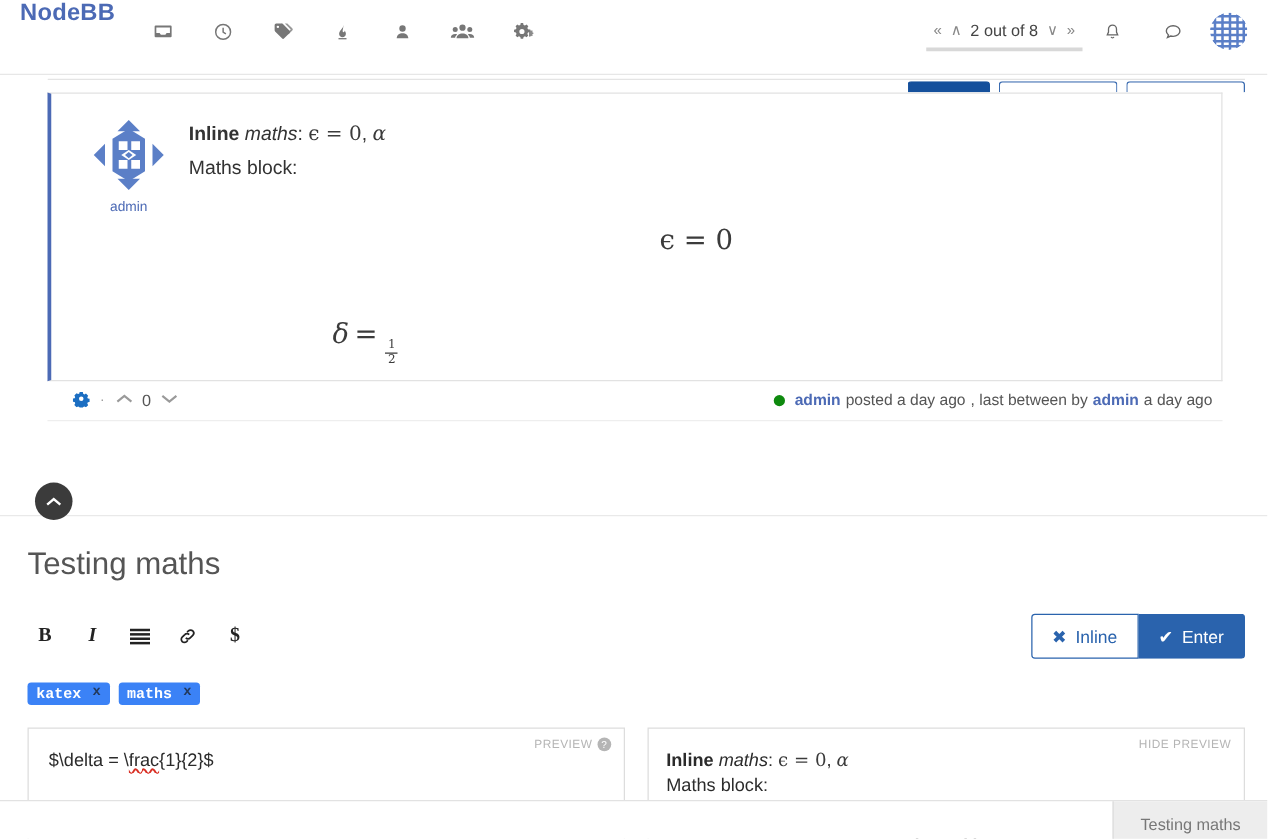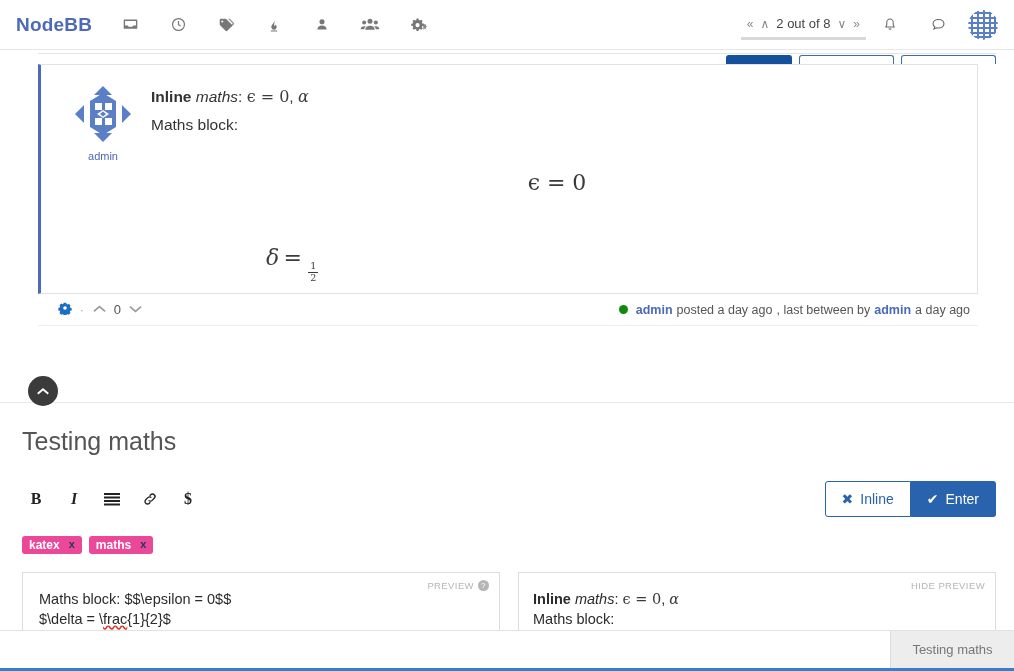--- a/index.html
+++ b/index.html
@@ -8,25 +8,25 @@
     width: 1014px; height: 671px;
     overflow: hidden;
     background: #ffffff;
     font-family: "Liberation Sans", sans-serif;
     color: #333333;
   }
 
   
   .navbar {
     position: relative;
-    height: 50px;
+    height: 60px;
     background: #ffffff;
     border-bottom: 1px solid #e7e7e7;
     display: flex;
-    align-items: center;
+    align-items: flex-start;
     padding: 0 16px;
     z-index: 30;
   }
   .brand {
     color: #4c6ab5;
     font-size: 19px;
     font-weight: bold;
     letter-spacing: .2px;
     margin-right: 14px;
     text-decoration: none;
@@ -257,30 +257,31 @@
   }
 
   .tags-row {
     margin-top: 14px;
     display: flex;
     align-items: center;
     gap: 7px;
     height: 22px;
   }
   .tag {
-    background: #ec4899;
+    background: #3b82f6;
     color: #ffffff;
     font-size: 12px;
     font-weight: bold;
     border-radius: 3px;
     padding: 3px 7px;
     display: inline-flex;
     align-items: flex-start;
     gap: 9px;
     line-height: 1;
+    font-family: Liberation Mono, monospace;
   }
   .tag .x { font-size: 11px; color: #23395c; font-weight: bold; }
   .tags-placeholder { color: #9a9a9a; font-size: 14.5px; margin-left: 8px; }
 
   .panes {
     margin-top: 16px;
     display: flex;
     gap: 18px;
     height: 158px;
   }
@@ -602,21 +603,21 @@
       </span>
     </div>
 
     <div class="panes">
 
       <div class="pane">
         <div class="pane-label">
           <span>PREVIEW</span>
           <span class="help-badge">?</span>
         </div>
-        <div class="editor-text"><div>Maths block: $$\epsilon = 0$$</div><div><span>$\delta = \</span><span class="spell">frac</span><span>{1}{2}$</span></div></div>
+        <div class="editor-text"><div><span>$\delta = \</span><span class="spell">frac</span><span>{1}{2}$</span></div></div>
       </div>
 
       <div class="pane">
         <div class="pane-label">
           <span>HIDE PREVIEW</span>
         </div>
         <div class="preview-text">
           <div><strong>Inline</strong> <em>maths</em><span>: </span><span class="math">ϵ = 0</span><span>, </span><span class="math mi">α</span></div>
           <div>Maths block:</div>
           <div class="prev-math-block">

